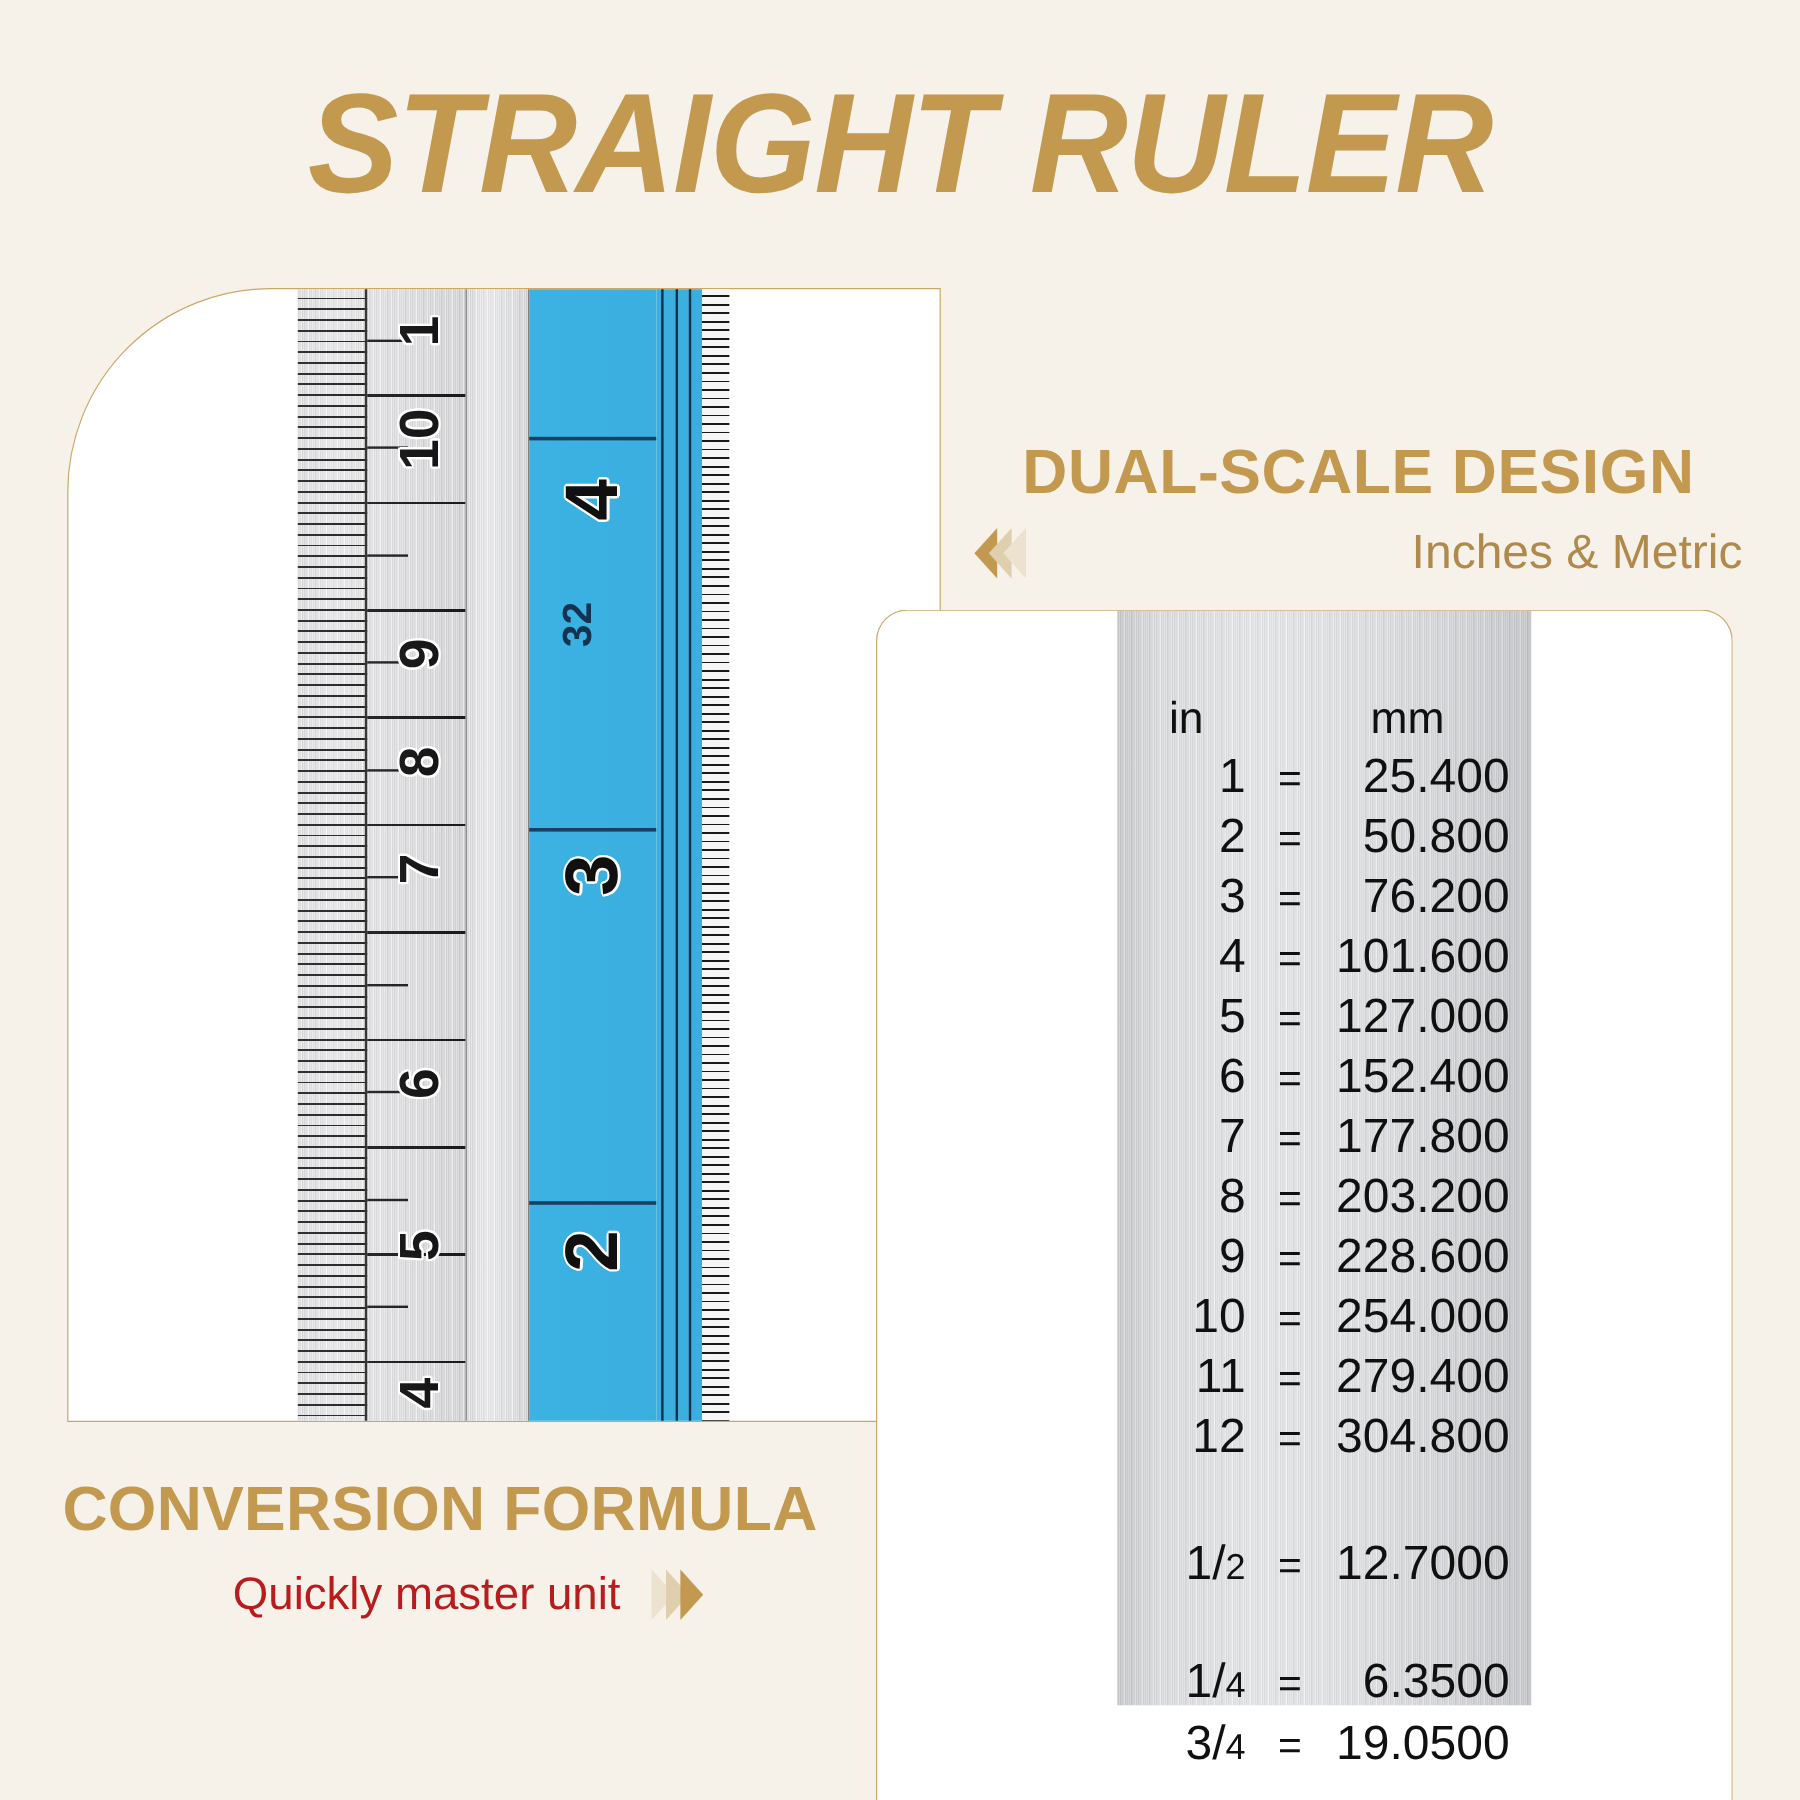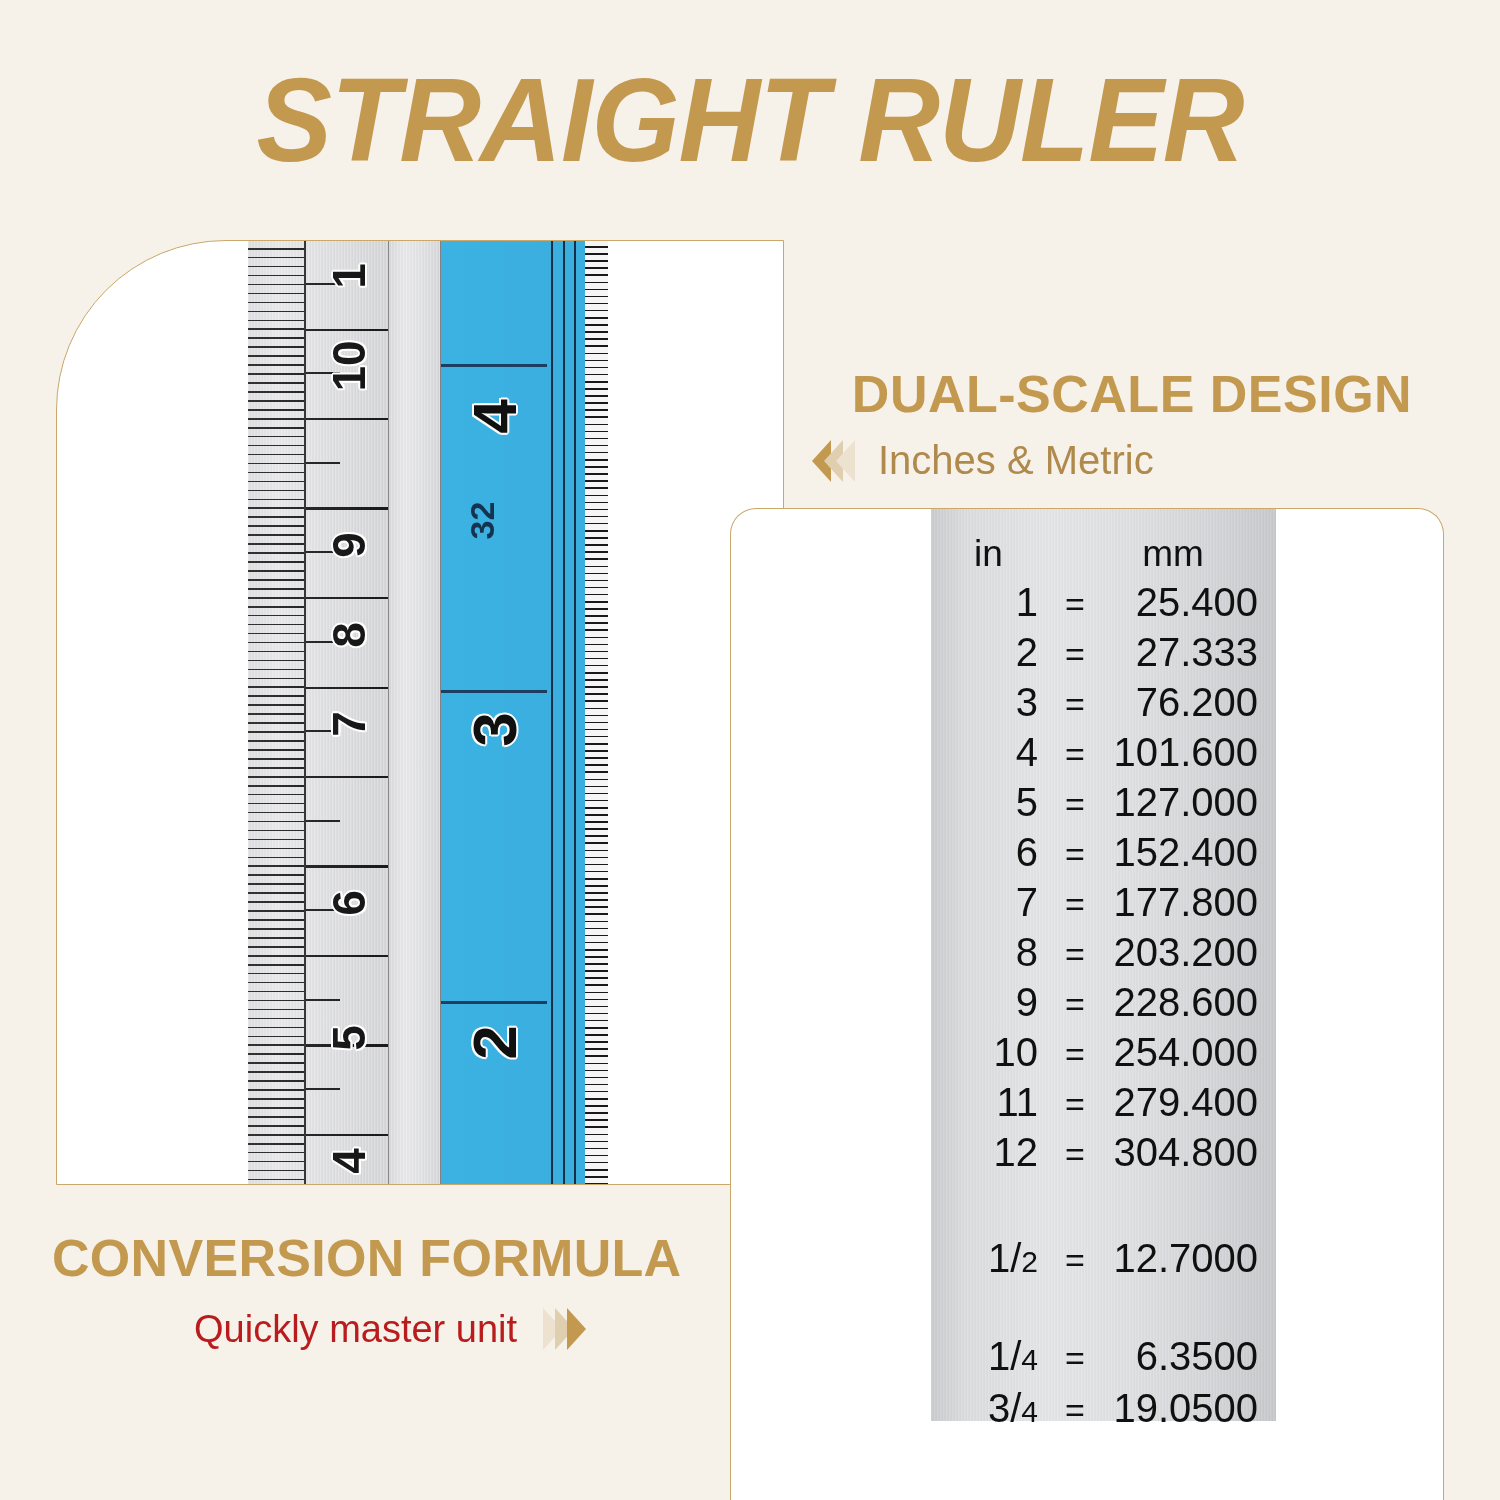--- a/index.html
+++ b/index.html
@@ -288,21 +288,21 @@
   }
 
   .conv-head {
     display: flex;
     align-items: baseline;
     font-size: 37px;
     padding-top: 24px;
   }
   .conv-head .c-in  { width: 115px; text-align: center; }
   .conv-head .c-eq  { width: 58px; }
-  .conv-head .c-mm  { flex: 1; text-align: center; padding-right: 34px; }
+  .conv-head .c-mm  { flex: 1; text-align: center; padding-right: 34px; margin-top: 45px; }
 
   .conv-row {
     display: flex;
     align-items: baseline;
     font-size: 40px;
     line-height: 42px;
     margin-top: 6px;
   }
   .conv-row .c-in {
     width: 115px;
@@ -339,21 +339,21 @@
     font-weight: bold;
     color: #c3994f;
     letter-spacing: 0.5px;
     white-space: nowrap;
     margin-top: 12px;
   }
   #dual-scale-sub-row {
     margin-top: 14px;
     display: flex;
     align-items: center;
-    justify-content: flex-start;
+    justify-content: space-between;
     gap: 30px;
   }
   #dual-scale-sub {
     font-size: 40px;
     color: #b08a4c;
   }
 
   #conversion-block {
     position: absolute;
     left: 52px;
@@ -475,21 +475,21 @@
       </div>
 
       <div class="conv-row">
         <span class="c-in">1</span>
         <span class="c-eq">=</span>
         <span class="c-mm">25.400</span>
       </div>
       <div class="conv-row">
         <span class="c-in">2</span>
         <span class="c-eq">=</span>
-        <span class="c-mm">27.333</span>
+        <span class="c-mm">50.800</span>
       </div>
       <div class="conv-row">
         <span class="c-in">3</span>
         <span class="c-eq">=</span>
         <span class="c-mm">76.200</span>
       </div>
       <div class="conv-row">
         <span class="c-in">4</span>
         <span class="c-eq">=</span>
         <span class="c-mm">101.600</span>

